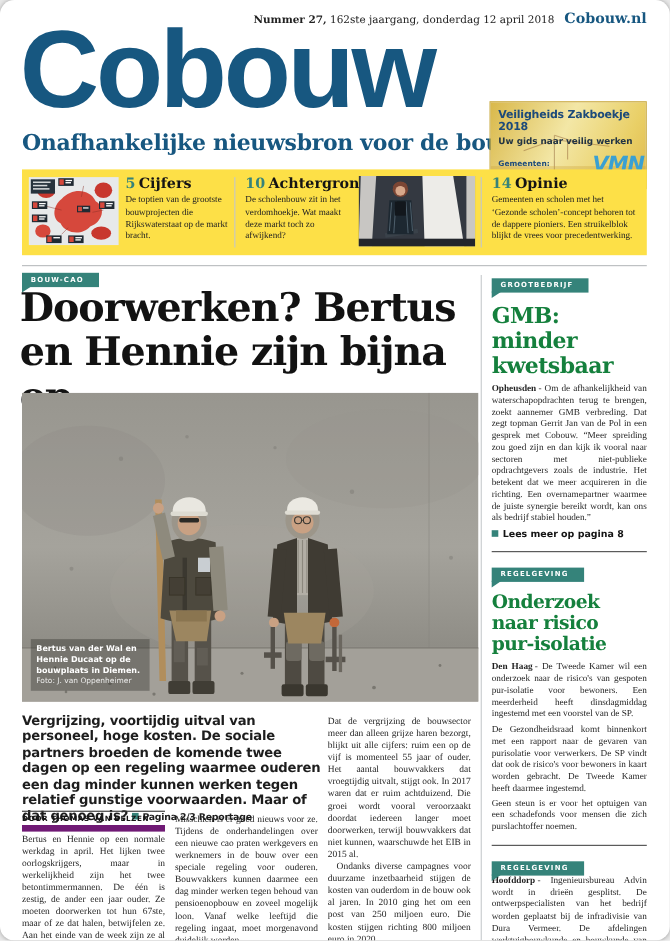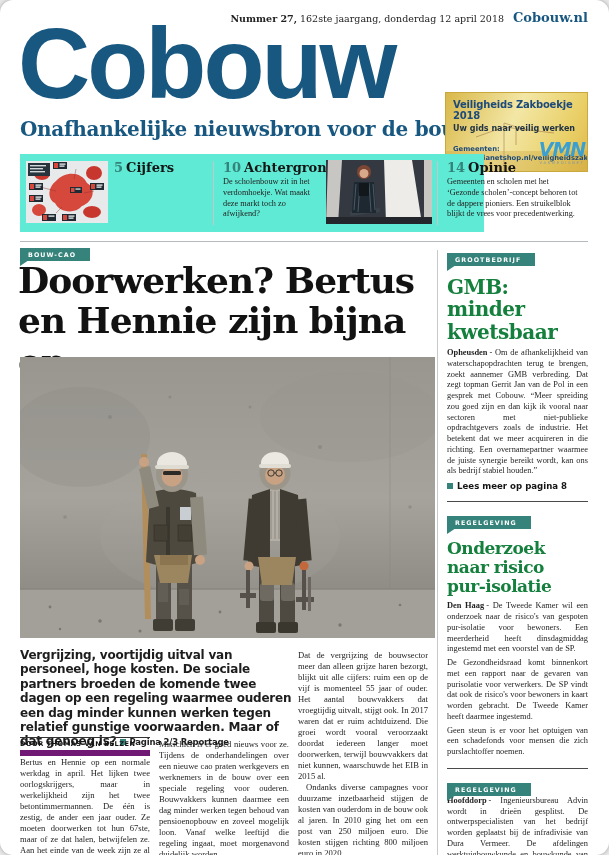--- a/index.html
+++ b/index.html
@@ -27,21 +27,21 @@
             letter-spacing:-.2px;color:#1c4a7a;}
   .ad-sub{position:relative;font-family:"DejaVu Sans",sans-serif;font-weight:bold;font-size:8px;color:#223443;margin-top:3px;}
   .ad-order{position:relative;font-family:"DejaVu Sans",sans-serif;font-weight:bold;font-size:6.8px;color:#1c4a7a;margin-top:12px;}
   .ad-url{position:relative;font-family:"DejaVu Sans",sans-serif;font-weight:bold;font-size:6.8px;color:#1c4a7a;margin-top:1px;}
   
   .vmn{position:absolute;right:21px;top:140px;width:52px;text-align:center;}
   .vmn .big{font-family:"DejaVu Sans",sans-serif;font-weight:bold;font-style:italic;
             font-size:19px;letter-spacing:-1px;color:var(--cyan);line-height:1;}
   .vmn .small{font-family:"DejaVu Sans",sans-serif;font-size:3.8px;letter-spacing:1.6px;color:#7f98a8;margin-top:1px;}
   
-  .teasers{position:absolute;left:20px;top:154px;width:464px;height:78px;background:#5eead4;}
+  .teasers{position:absolute;left:20px;top:154px;width:568px;height:78px;background:#fde047;}
   .teasers .img{position:absolute;top:7px;}
   .tz{position:absolute;top:6px;}
   .tz-head{font-family:"DejaVu Serif",serif;font-weight:bold;font-size:13px;color:#141414;}
   .tz-head .no{color:var(--teal);margin-right:3px;}
   .tz-body{font-size:8.3px;line-height:1.3;color:#222;margin-top:2px;text-align:left;}
   .tdiv{position:absolute;top:7px;width:1px;height:64px;background:#c3c7c9;}
   
   .hrule{position:absolute;left:20px;top:241px;width:568px;height:1px;background:#b7bbbd;}
   .vrule{position:absolute;left:437px;top:250px;width:1px;bottom:0;background:#c6cacc;}
   
@@ -178,20 +178,21 @@
             <rect x="1" y="1" width="3.5" height="4" fill="#d6483c"></rect>
             <rect x="5.5" y="1.5" width="5" height="1.1" fill="#fff"></rect>
           </g>
       </g>
     </svg>
 
     <div class="tz" style="left:94px;width:102px">
       <div class="tz-head">
         <span class="no">5</span><span>Cijfers</span>
       </div>
+      <div class="tz-body">De toptien van de grootste bouwprojecten die Rijkswaterstaat op de markt bracht.</div>
     </div>
 
     <div class="tdiv" style="left:193px"></div>
 
     <div class="tz" style="left:203px;width:100px">
       <div class="tz-head">
         <span class="no">10</span><span>Achtergrond</span>
       </div>
       <div class="tz-body">De scholenbouw zit in het verdomhoekje. Wat maakt deze markt toch zo afwijkend?</div>
     </div>
@@ -332,20 +333,24 @@
         <circle cx="255" cy="118" r="10" fill="#c9a183"></circle>
         <g fill="none" stroke="#3a3832" stroke-width="1">
           <circle cx="251" cy="116" r="3.2"></circle>
             <circle cx="259" cy="116" r="3.2"></circle>
             <line x1="254" y1="116" x2="256" y2="116"></line>
         </g>
         <path d="M241,106 A14,11 0 0 1 269,106 L269,109 L241,109 Z" fill="#ebe9e2"></path>
         <rect x="239" y="107" width="32" height="4" rx="2" fill="#dfddd4"></rect>
       </g>
     </svg>
+    <div class="caption">
+      <div class="cap-b">Bertus van der Wal en Hennie Ducaat op de bouwplaats in Diemen.</div>
+      <div class="cap-c">Foto: J. van Oppenheimer</div>
+    </div>
   </div>
 
   <div class="lead"><span>Vergrijzing, voortijdig uitval van personeel, hoge kosten. De sociale partners broeden de komende twee dagen op een regeling waarmee ouderen een dag minder kunnen werken tegen relatief gunstige voorwaarden. Maar of dat genoeg is?</span><span class="ref-sq"></span><span class="ref-txt">Pagina 2/3 Reportage</span></div>
 
   <div class="bodycol col3">
     <p>Dat de vergrijzing de bouwsector meer dan alleen grijze haren bezorgt, blijkt uit alle cijfers: ruim een op de vijf is momenteel 55 jaar of ouder. Het aantal bouwvakkers dat vroegtijdig uitvalt, stijgt ook. In 2017 waren dat er ruim achtduizend. Die groei wordt vooral veroorzaakt doordat iedereen langer moet doorwerken, terwijl bouwvakkers dat niet kunnen, waarschuwde het EIB in 2015 al.</p>
     <p>Ondanks diverse campagnes voor duurzame inzetbaarheid stijgen de kosten van ouderdom in de bouw ook al jaren. In 2010 ging het om een post van 250 miljoen euro. Die kosten stijgen richting 800 miljoen euro in 2020.</p>
   </div>
 
   <div class="bylinebox">

